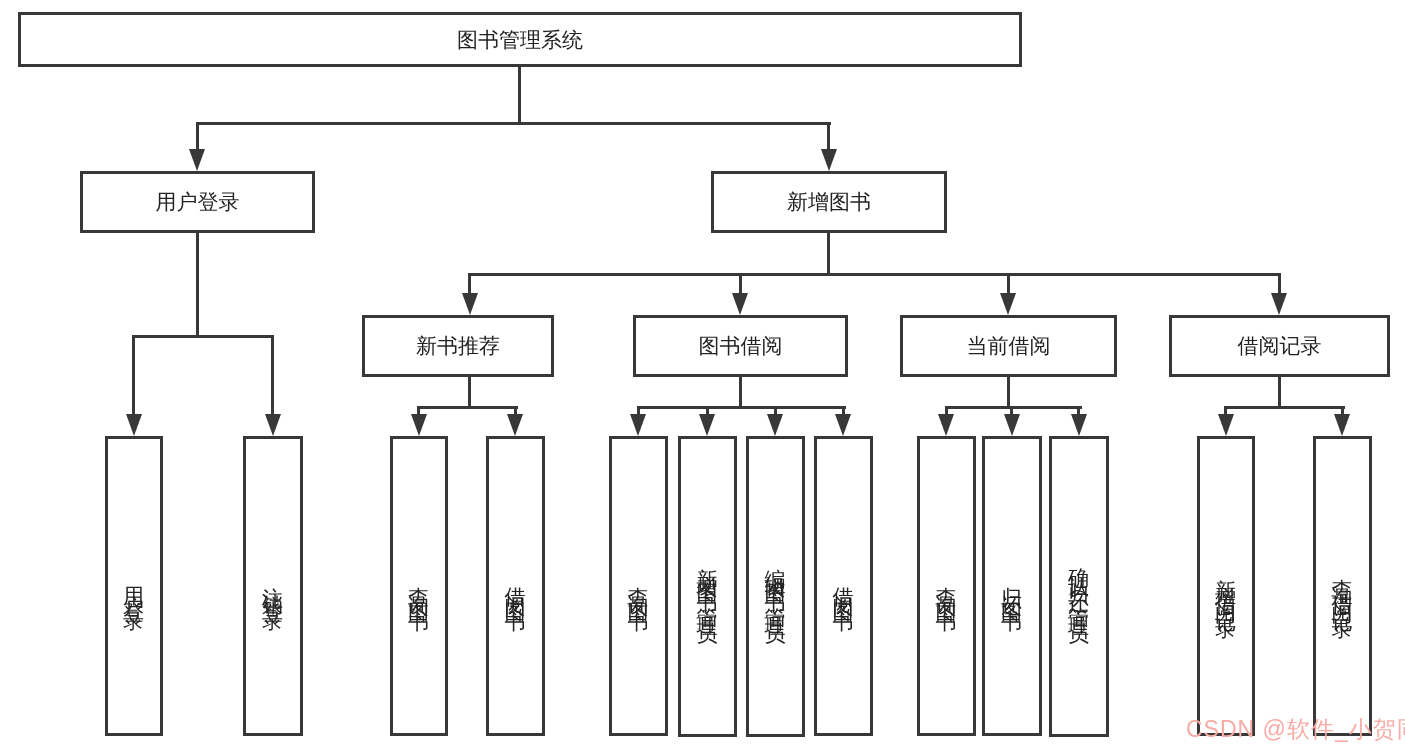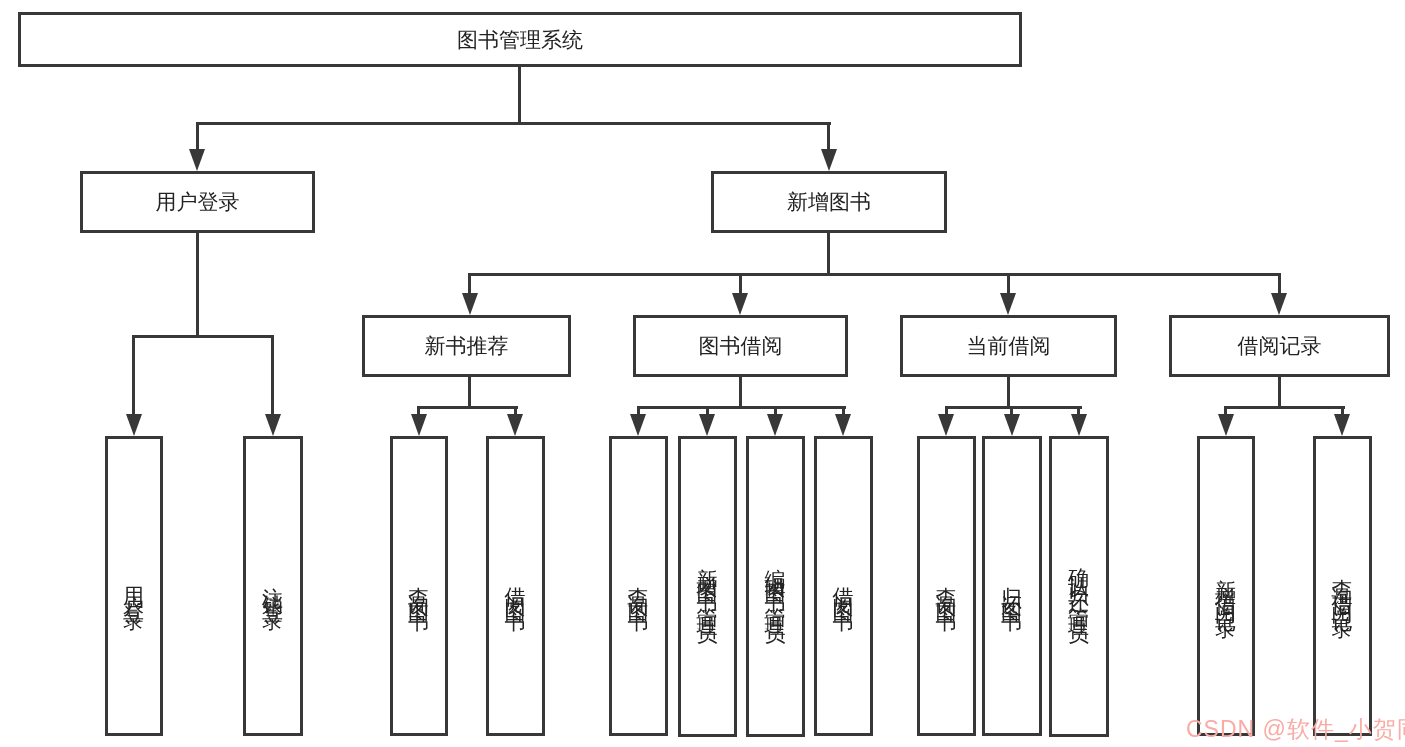--- a/index.html
+++ b/index.html
@@ -72,21 +72,21 @@
   </div>
 
   <div class="box" style="left:80px; top:171px; width:235px; height:62px;">
     <span class="label">用户登录</span>
   </div>
 
   <div class="box" style="left:711px; top:171px; width:236px; height:62px;">
     <span class="label">新增图书</span>
   </div>
 
-  <div class="box" style="left:362px; top:315px; width:209px; height:62px;">
+  <div class="box" style="left:362px; top:315px; width:192px; height:62px;">
     <span class="label">新书推荐</span>
   </div>
 
   <div class="box" style="left:900px; top:315px; width:217px; height:62px;">
     <span class="label">当前借阅</span>
   </div>
 
   <div class="box" style="left:633px; top:315px; width:215px; height:62px;">
     <span class="label">图书借阅</span>
   </div>

